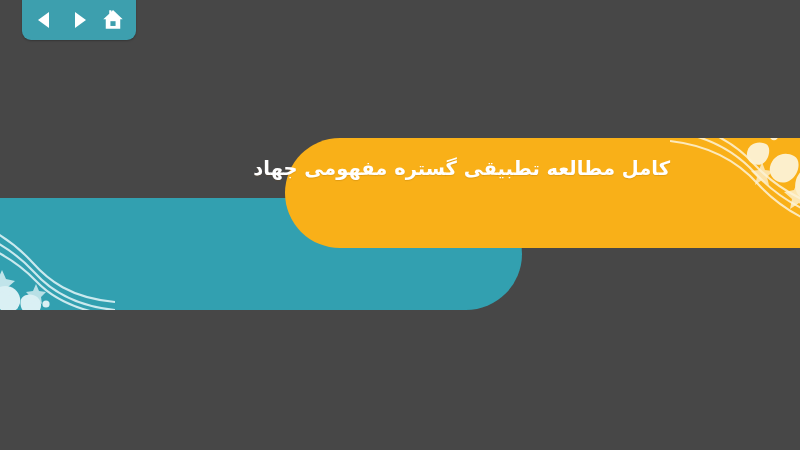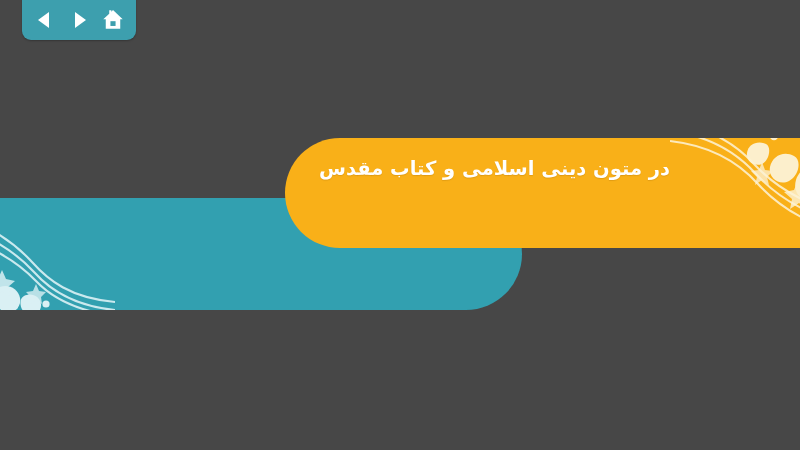--- a/index.html
+++ b/index.html
@@ -186,16 +186,16 @@
         <path d="M190,36 c-11,-2 -18,-11 -20,-22 l7,-2 c2,10 7,16 16,18 z"></path>
         <path d="M190,16 c-13,-1 -22,-10 -25,-22 l8,-1 c2,10 8,16 20,17 z"></path>
         <path d="M128,42 l-4,10 -10,2 8,7 -2,10 9,-6 9,6 -2,-10 8,-7 -10,-2 z" opacity="0.85"></path>
         <path d="M92,24 l-3,8 -8,1 6,6 -2,8 7,-5 7,5 -2,-8 6,-6 -8,-1 z" opacity="0.8"></path>
         <path d="M160,72 c-8,-3 -16,2 -16,10 c0,8 9,12 15,8 c6,-4 7,-15 1,-18 z" opacity="0.75"></path>
       </g>
     </svg>
   </div>
 
   <div id="title-block">
-    <span class="line">در متون دینی اسلامی و کتاب مقدس</span>
+    <span class="line">کامل مطالعه تطبیقی گستره مفهومی جهاد</span>
   </div>
 
 </div>
 
 </body></html>

